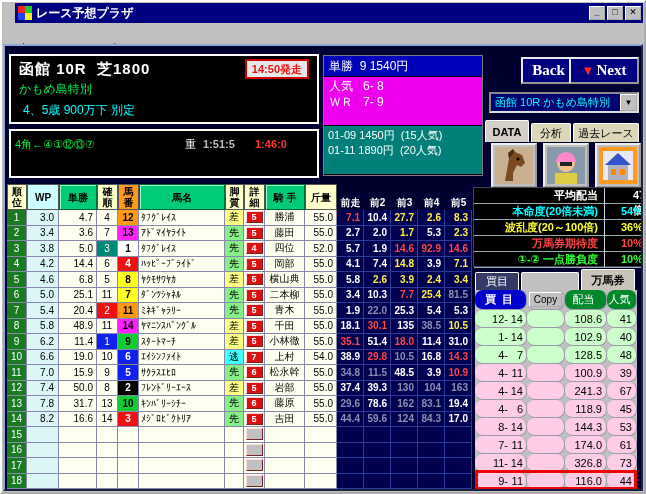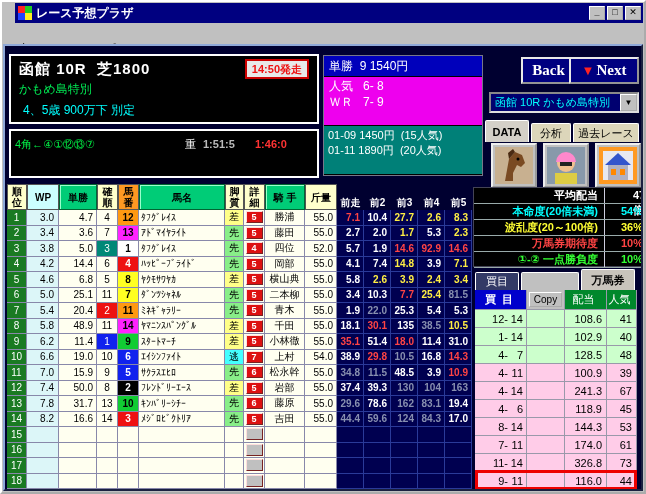--- a/index.html
+++ b/index.html
@@ -142,21 +142,21 @@
   .btab.kaime{width:44px;height:18px;background:#333a66;color:#fff;}
   .btab.blank{width:58px;height:18px;background:#c0c0c0;}
   .btab.manba{width:54px;height:21px;background:#c8c4bc;color:#000;font-weight:bold;}
 
   
   .bettable{position:absolute;left:470px;top:244px;width:162px;height:200px;display:flex;
     flex-direction:column;background:#c0c0c0;}
   .brow{display:flex;flex:1;min-height:0;position:relative;}
   .bhead{flex:0 0 20px;}
   .bcell{border-right:1px solid #99a;border-bottom:1px solid #99a;display:flex;align-items:center;
-    font-size:11px;overflow:hidden;color:#000;}
+    font-size:11px;overflow:hidden;color:#000;border-radius:8px;}
   .bc-pair{width:52px;justify-content:flex-end;padding-right:3px;}
   .bc-copy{width:38px;justify-content:center;}
   .bc-pay{width:42px;justify-content:flex-end;padding-right:4px;}
   .bc-pop{width:30px;justify-content:flex-end;padding-right:4px;}
   .bh-pair{background:#0000cc;color:#fff;font-weight:bold;justify-content:center;white-space:pre;}
   .bh-grn{background:#00882b;color:#fff;font-weight:normal;justify-content:center;}
   .copybtn{background:#c0c0c0;border:1px outset #fff;font-size:10px;padding:0 4px;line-height:13px;}
   .bg-green .bcell{background:#ccffcc;}
   .bg-pink .bcell{background:#ffcce8;}
   .pa,.pb{display:inline-block;width:15px;text-align:right;white-space:pre;}

